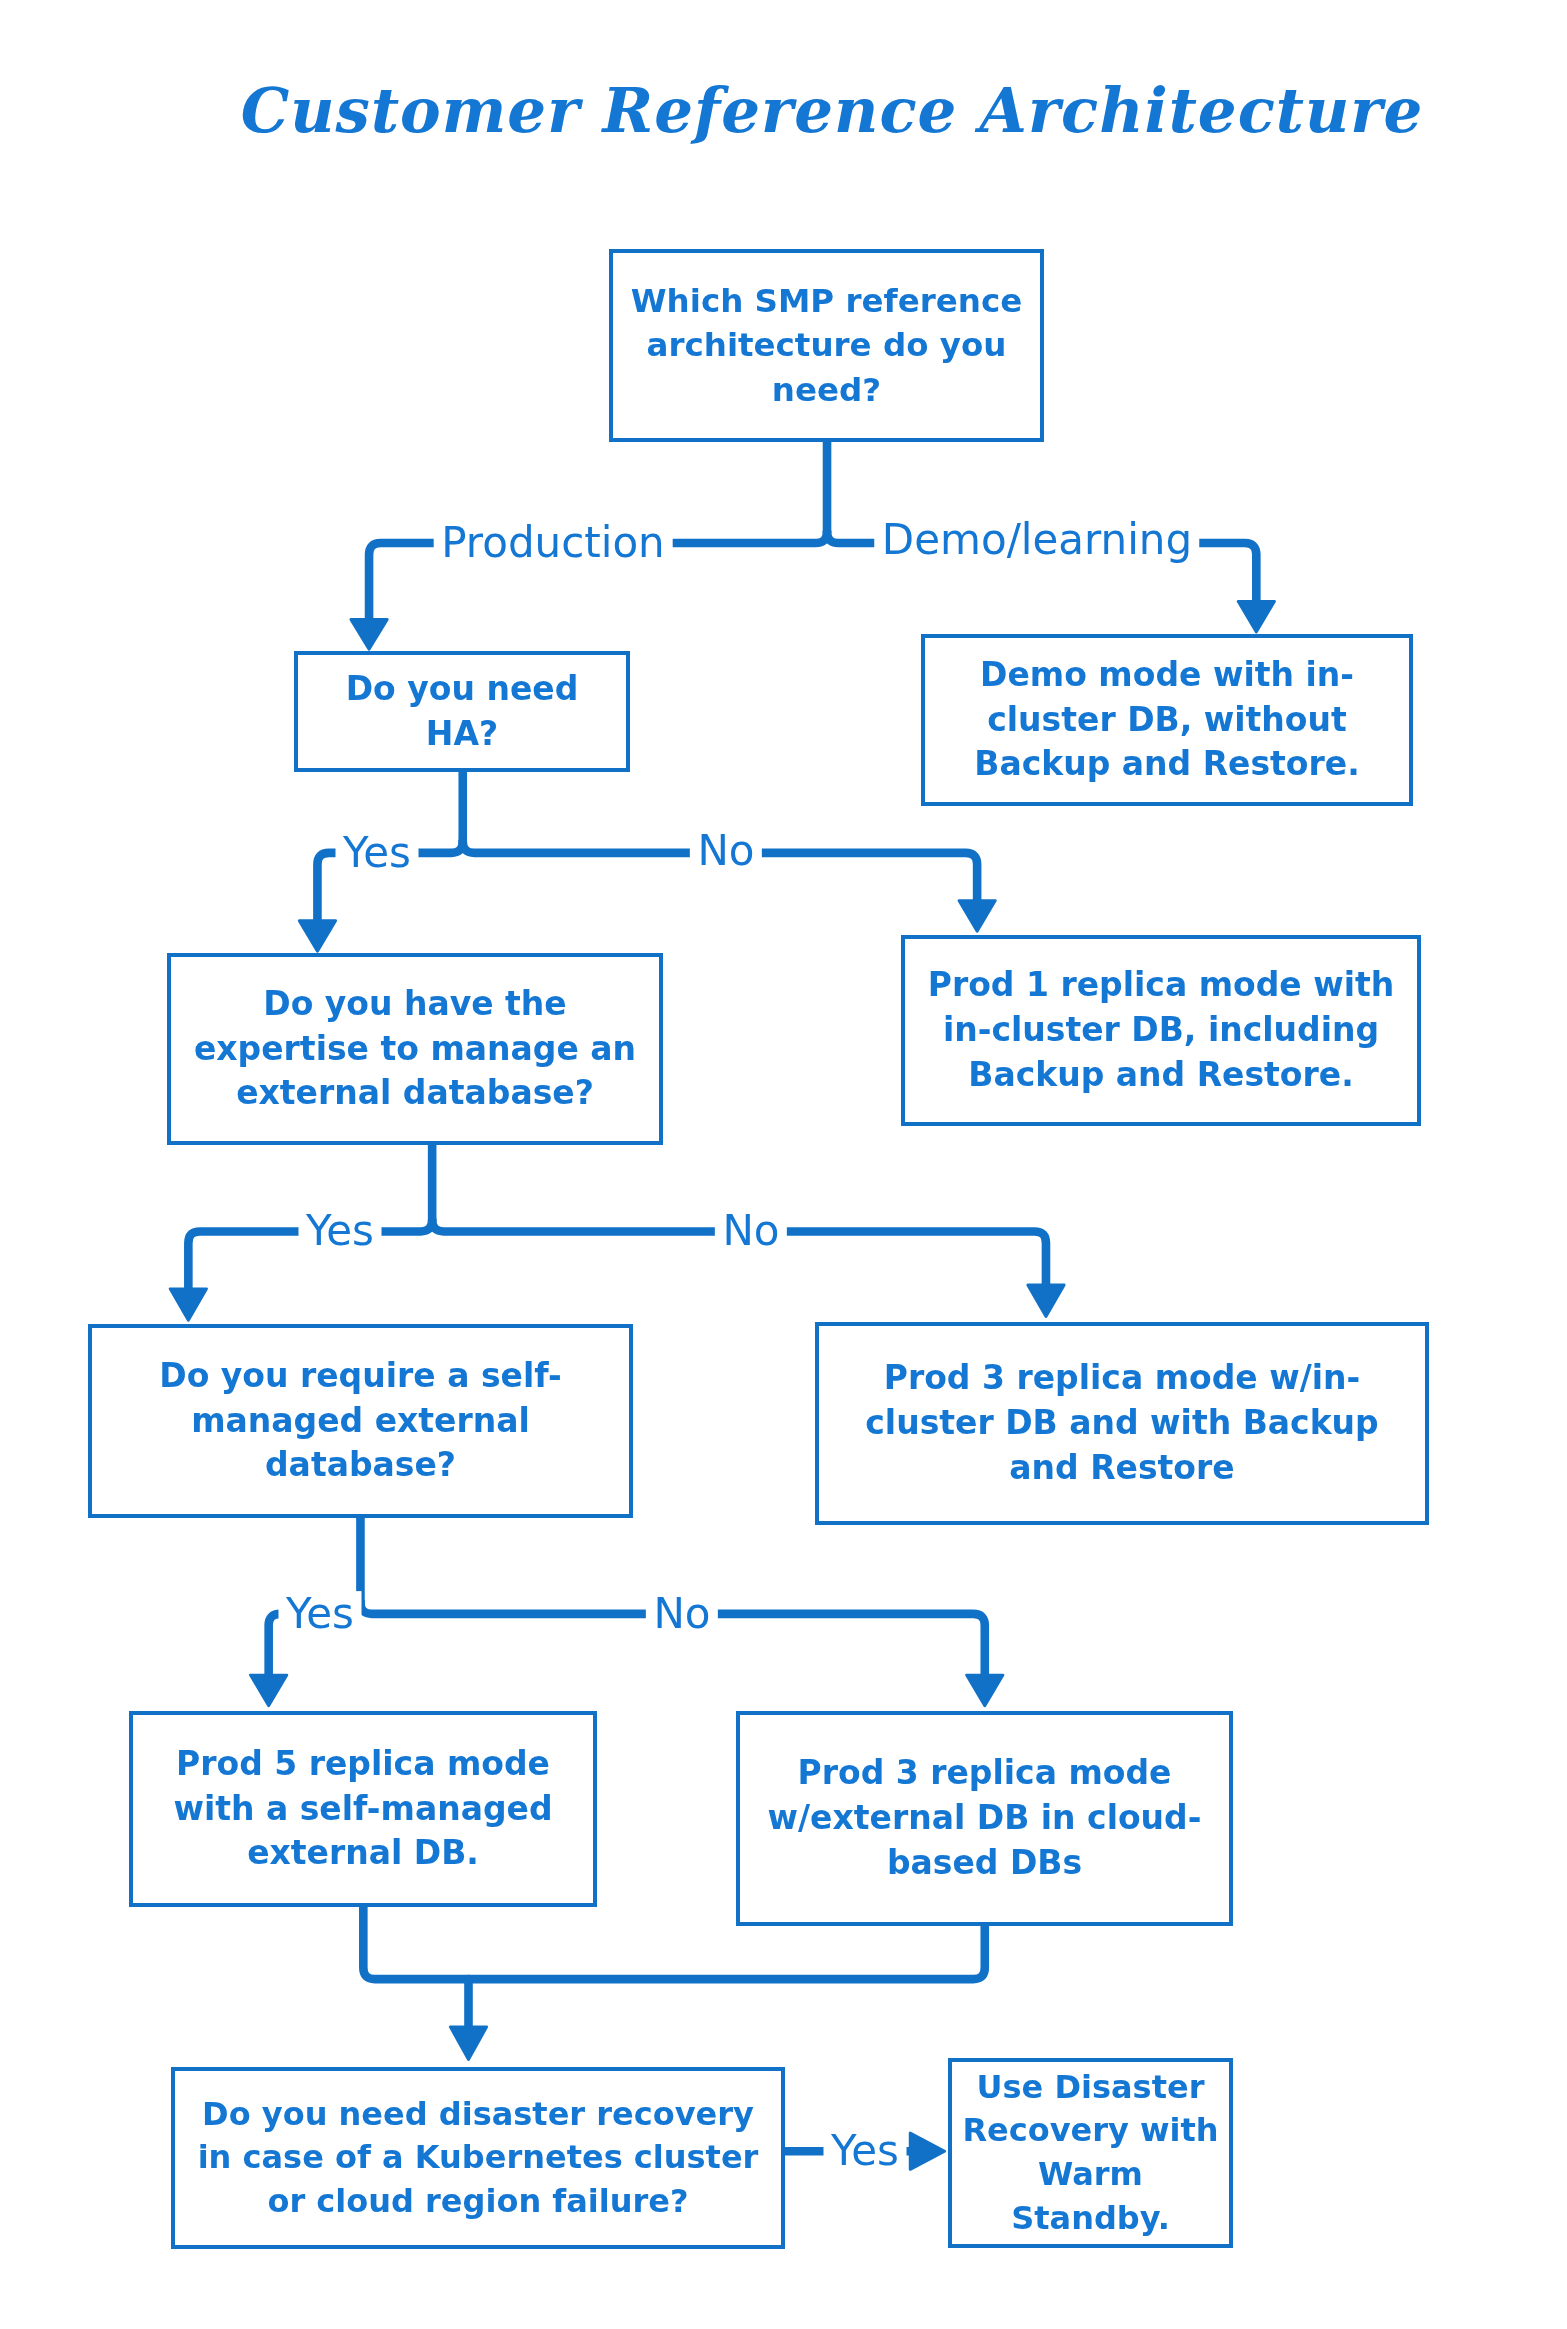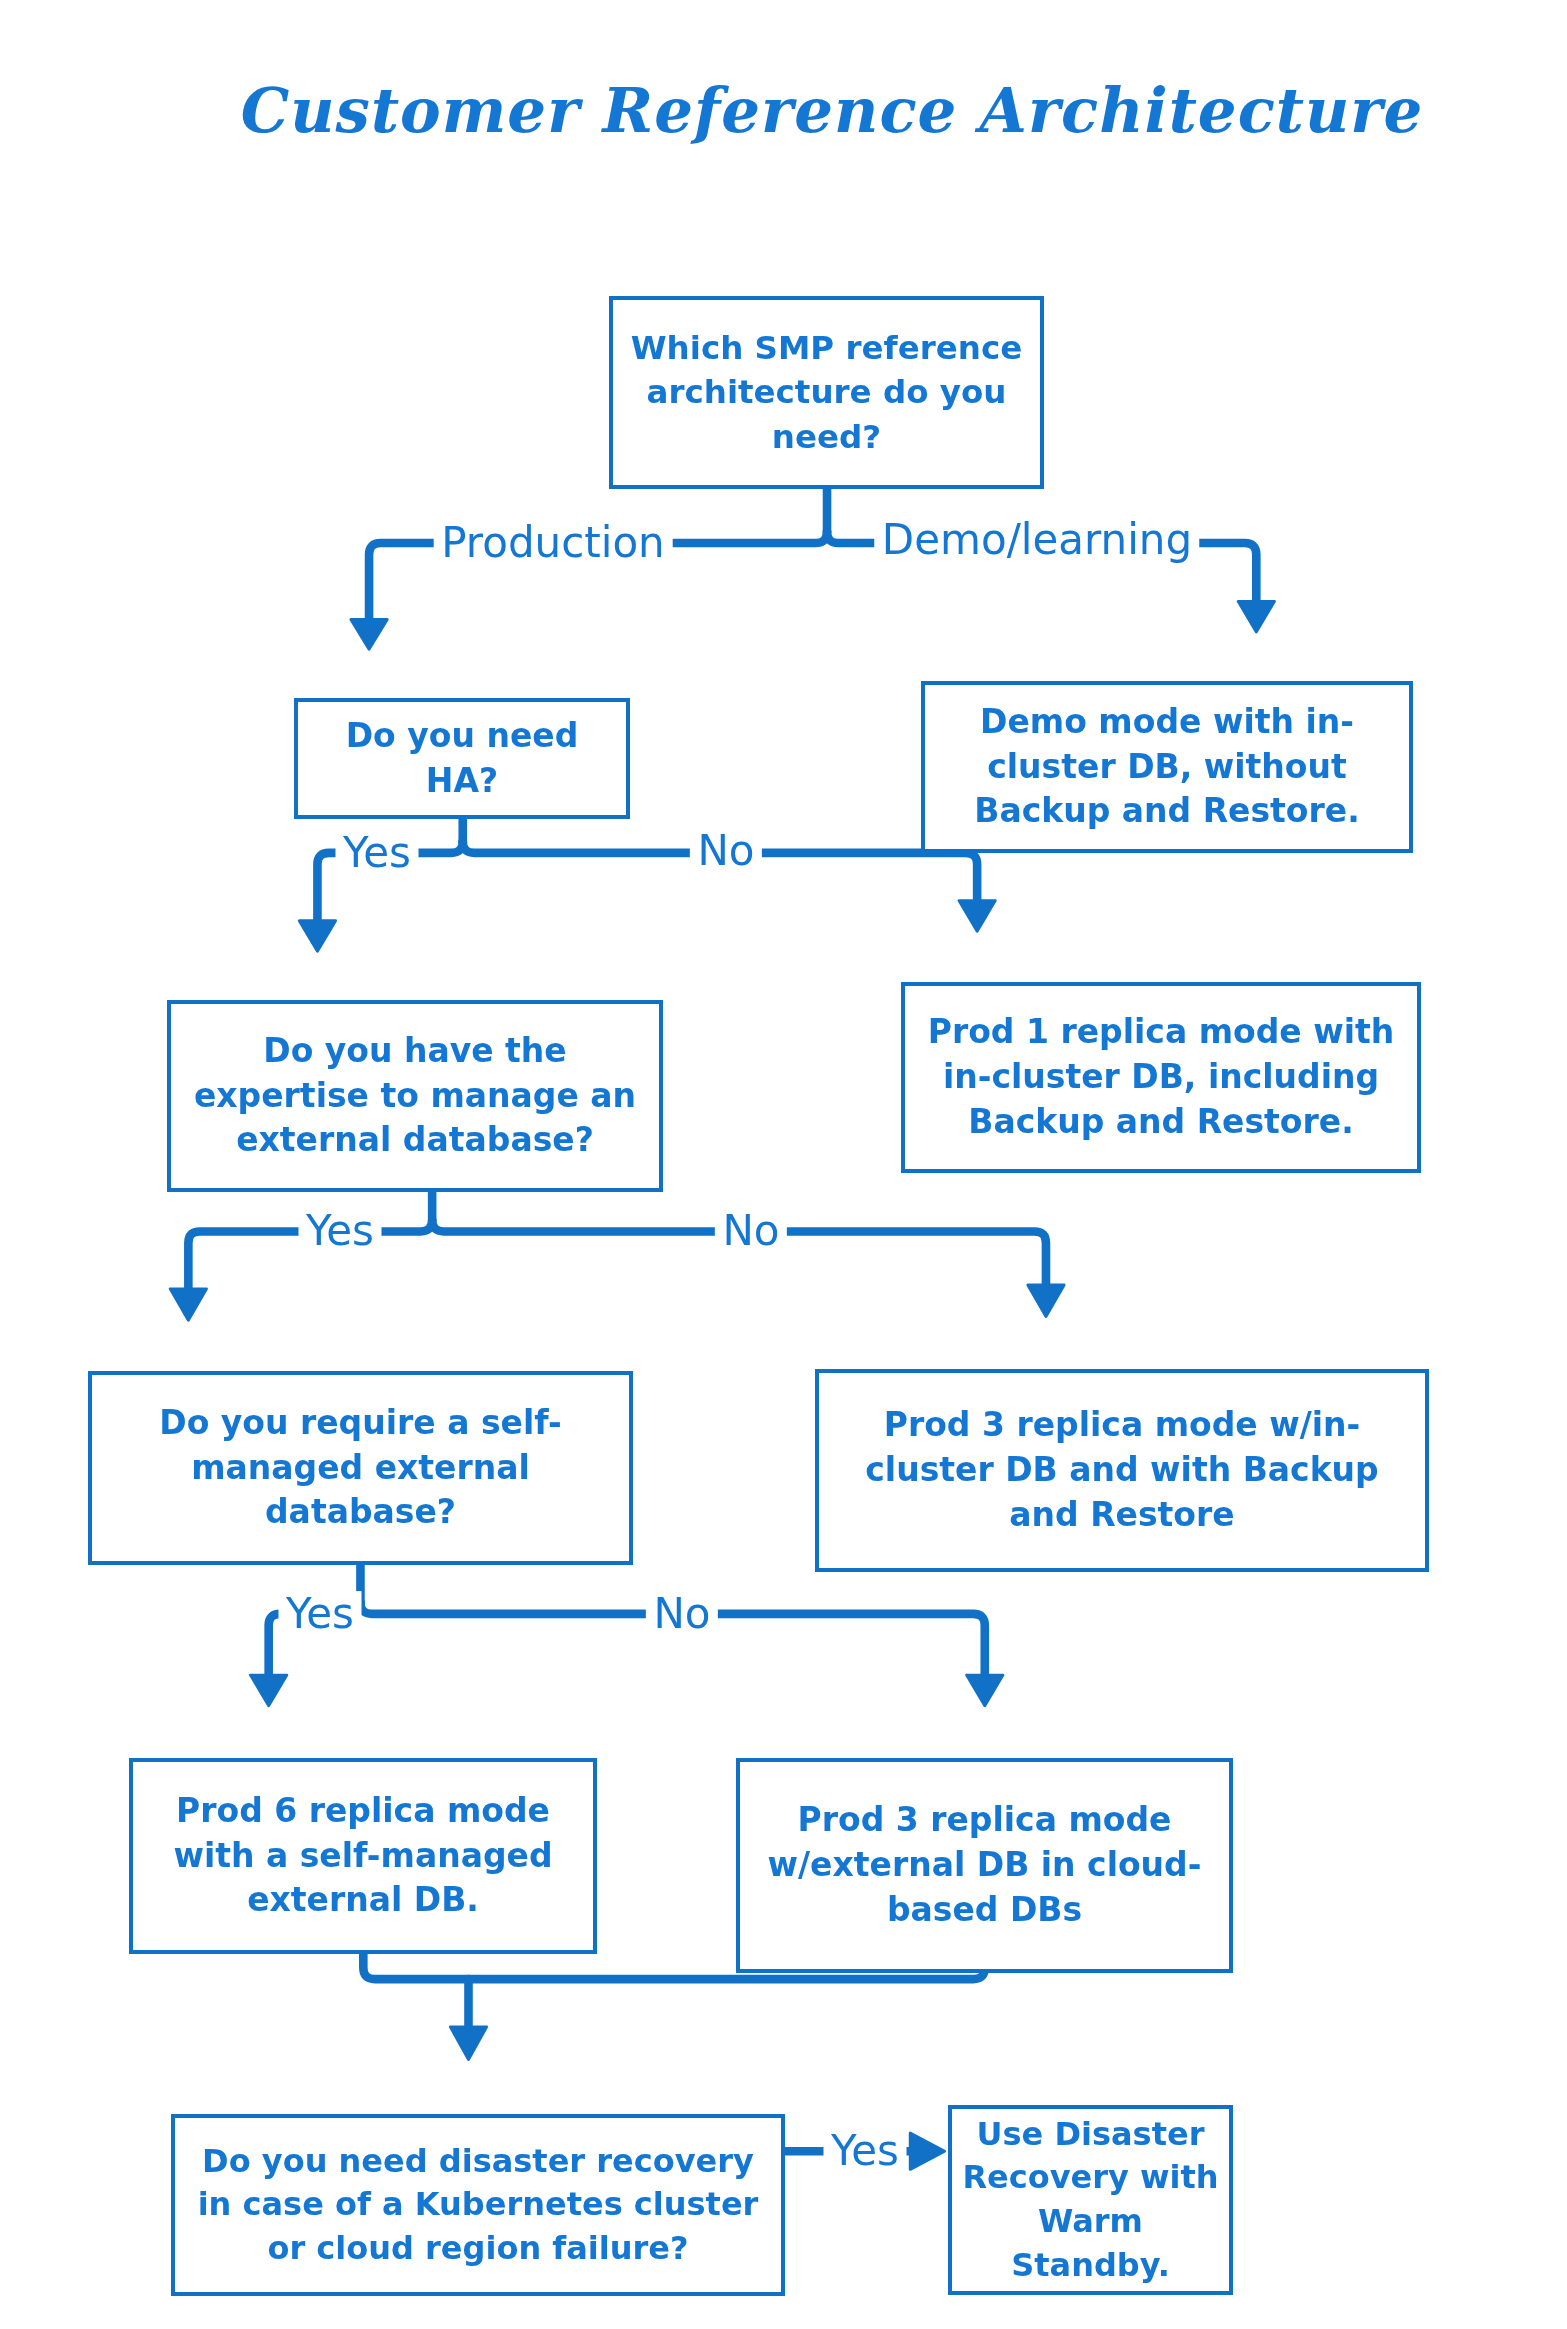--- a/index.html
+++ b/index.html
@@ -20,21 +20,21 @@
     font-family:"DejaVu Serif","Liberation Serif",serif;
     font-style:italic;font-weight:bold;font-size:61px;color:var(--text);
     letter-spacing:1px;
     margin-left:24px;
   }
   .node{
     position:absolute;box-sizing:border-box;
     border:4.8px solid var(--line);background:#ffffff;
     display:flex;align-items:center;justify-content:center;
     text-align:center;color:var(--text);font-weight:bold;
-    font-size:33px;line-height:1.36;padding:5.7px 7.6px;margin-top:47px;
+    font-size:33px;line-height:1.36;padding:5.7px 7.6px;
   }
   .node.fs34{font-size:32.5px;}
   .node.fs33{font-size:32px;}
   .edge-label{
     position:absolute;transform:translate(-50%,-50%);
     background:#ffffff;padding:1.9px 7.6px;white-space:nowrap;
     color:var(--text);font-size:42px;font-weight:400;line-height:1;
   }
 </style>
 </head>
@@ -89,21 +89,21 @@
 <div class="node" style="left:921px;top:634px;width:492px;height:172px">Demo mode with in-cluster DB, without Backup and Restore.</div>
 
 <div class="node" style="left:167px;top:953px;width:496px;height:192px">Do you have the expertise to manage an external database?</div>
 
 <div class="node" style="left:901px;top:935px;width:520px;height:191px">Prod 1 replica mode with in-cluster DB, including Backup and Restore.</div>
 
 <div class="node" style="left:88px;top:1324px;width:545px;height:194px">Do you require a self-managed external database?</div>
 
 <div class="node" style="left:815px;top:1322px;width:614px;height:203px">Prod 3 replica mode w/in-cluster DB and with Backup and Restore</div>
 
-<div class="node" style="left:129px;top:1711px;width:468px;height:196px">Prod 6 replica mode with a self-managed external DB.</div>
+<div class="node" style="left:129px;top:1711px;width:468px;height:196px">Prod 5 replica mode with a self-managed external DB.</div>
 
 <div class="node" style="left:736px;top:1711px;width:497px;height:215px">Prod 3 replica mode w/external DB in cloud-based DBs</div>
 
 <div class="node fs33" style="left:171px;top:2067px;width:614px;height:182px">Do you need disaster recovery in case of a Kubernetes cluster or cloud region failure?</div>
 
 <div class="node fs33" style="left:948px;top:2058px;width:285px;height:190px">Use Disaster Recovery with Warm Standby.</div>
 
 <div class="edge-label" style="left:553px;top:543px">Production</div>
 
 <div class="edge-label" style="left:1037px;top:540px">Demo/learning</div>

